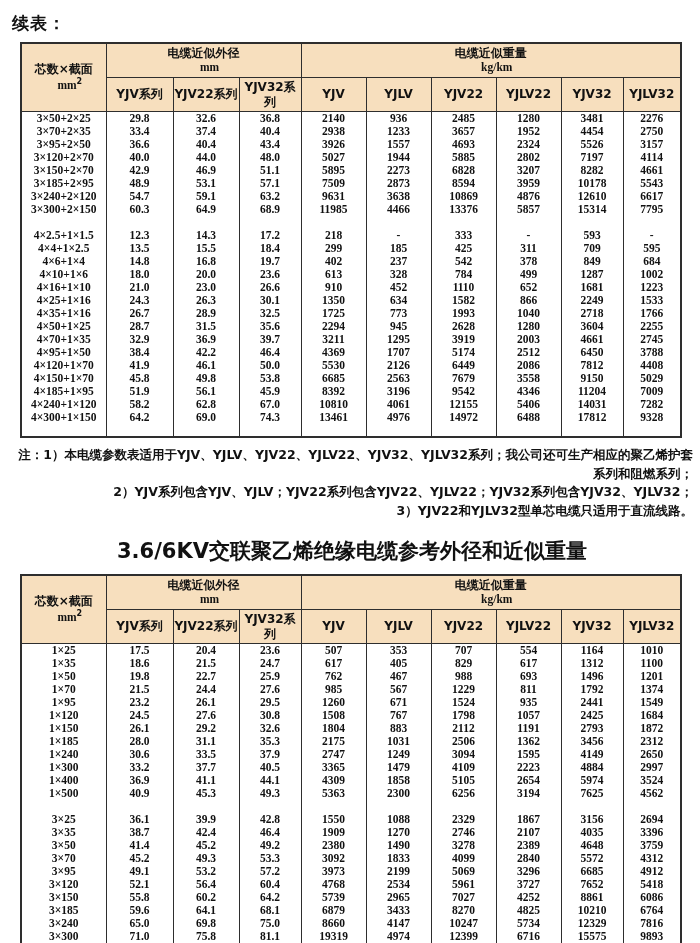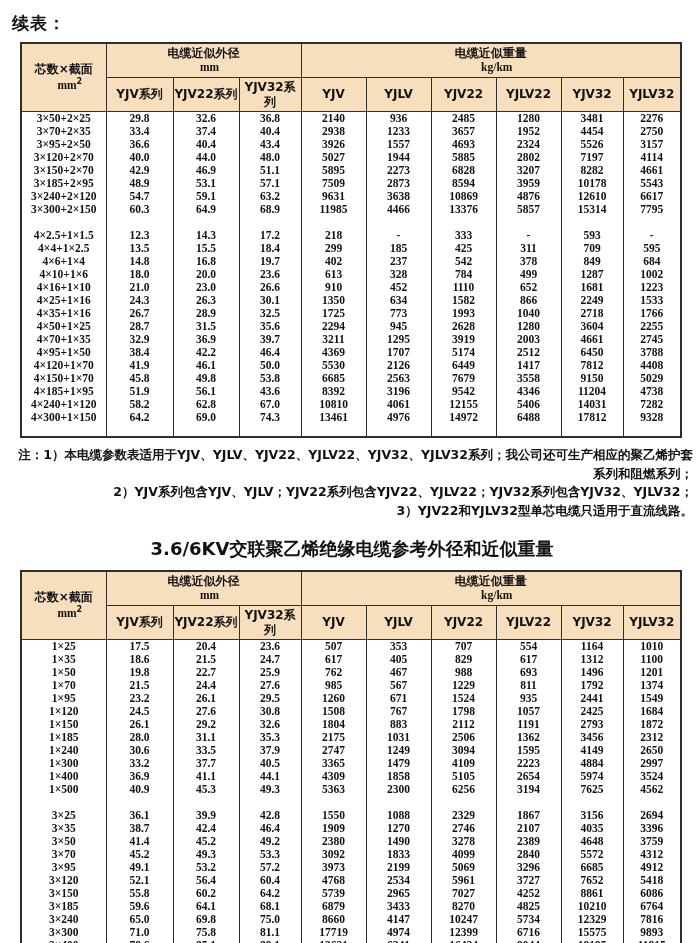--- a/index.html
+++ b/index.html
@@ -68,21 +68,21 @@
     line-height: 1.5;
     margin: 8px 8px 0 7px;
     width: 686px;
   }
   .notes p { margin: 0; text-align: right; }
   .notes p.indent { padding-left: 22px; }
 
   .section2-title {
     font-family: "DejaVu Sans", "Liberation Sans", sans-serif;
     font-weight: bold;
-    font-size: 18px;
+    font-size: 21px;
     text-align: center;
     margin: 16px 0 9px 4px;
   }
 
   col.c-spec  { width: 85px; }
   col.c-od1   { width: 67px; }
   col.c-od2   { width: 66px; }
   col.c-od3   { width: 62px; }
   col.c-w1    { width: 65px; }
   col.c-w2    { width: 65px; }
@@ -368,47 +368,47 @@
           <td>3788</td>
         </tr>
         <tr>
           <td>4×120+1×70</td>
           <td>41.9</td>
           <td>46.1</td>
           <td>50.0</td>
           <td>5530</td>
           <td>2126</td>
           <td>6449</td>
-          <td>1417</td>
+          <td>2086</td>
           <td>7812</td>
           <td>4408</td>
         </tr>
         <tr>
           <td>4×150+1×70</td>
           <td>45.8</td>
           <td>49.8</td>
           <td>53.8</td>
           <td>6685</td>
           <td>2563</td>
           <td>7679</td>
           <td>3558</td>
           <td>9150</td>
           <td>5029</td>
         </tr>
         <tr>
           <td>4×185+1×95</td>
           <td>51.9</td>
           <td>56.1</td>
-          <td>43.6</td>
+          <td>45.9</td>
           <td>8392</td>
           <td>3196</td>
           <td>9542</td>
           <td>4346</td>
           <td>11204</td>
-          <td>4738</td>
+          <td>7009</td>
         </tr>
         <tr>
           <td>4×240+1×120</td>
           <td>58.2</td>
           <td>62.8</td>
           <td>67.0</td>
           <td>10810</td>
           <td>4061</td>
           <td>12155</td>
           <td>5406</td>
@@ -753,21 +753,21 @@
           <td>10247</td>
           <td>5734</td>
           <td>12329</td>
           <td>7816</td>
         </tr>
         <tr>
           <td>3×300</td>
           <td>71.0</td>
           <td>75.8</td>
           <td>81.1</td>
-          <td>17719</td>
+          <td>19319</td>
           <td>4974</td>
           <td>12399</td>
           <td>6716</td>
           <td>15575</td>
           <td>9893</td>
         </tr>
         <tr>
           <td>3×400</td>
           <td>78.6</td>
           <td>85.1</td>

